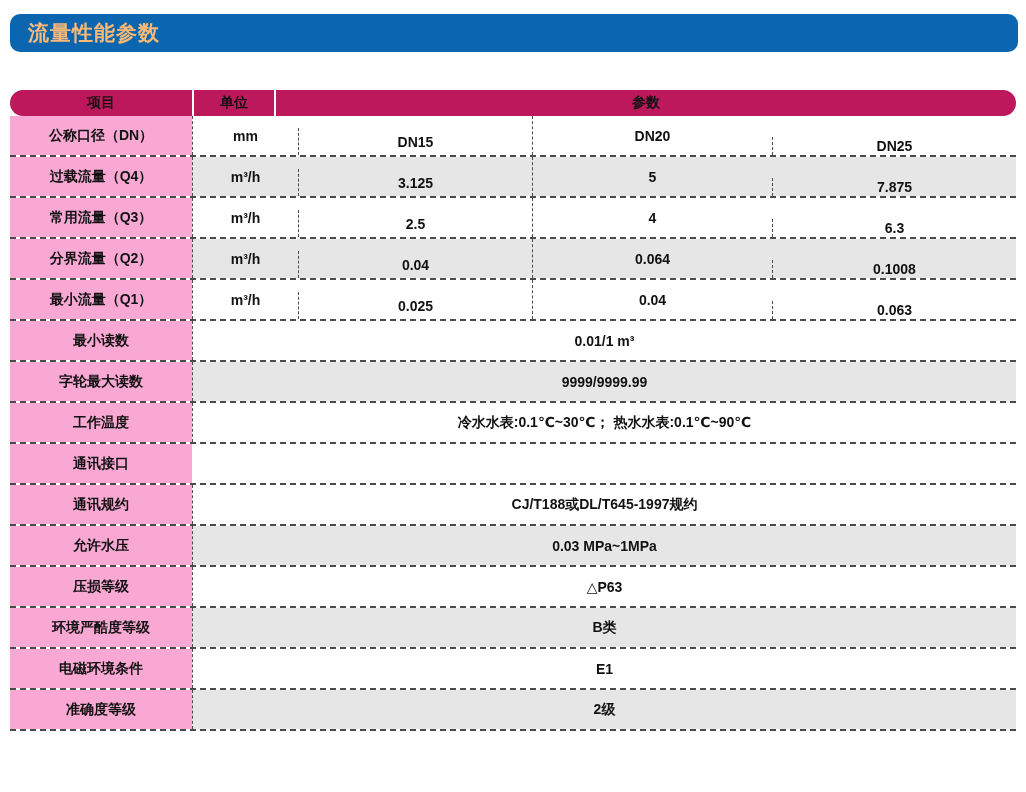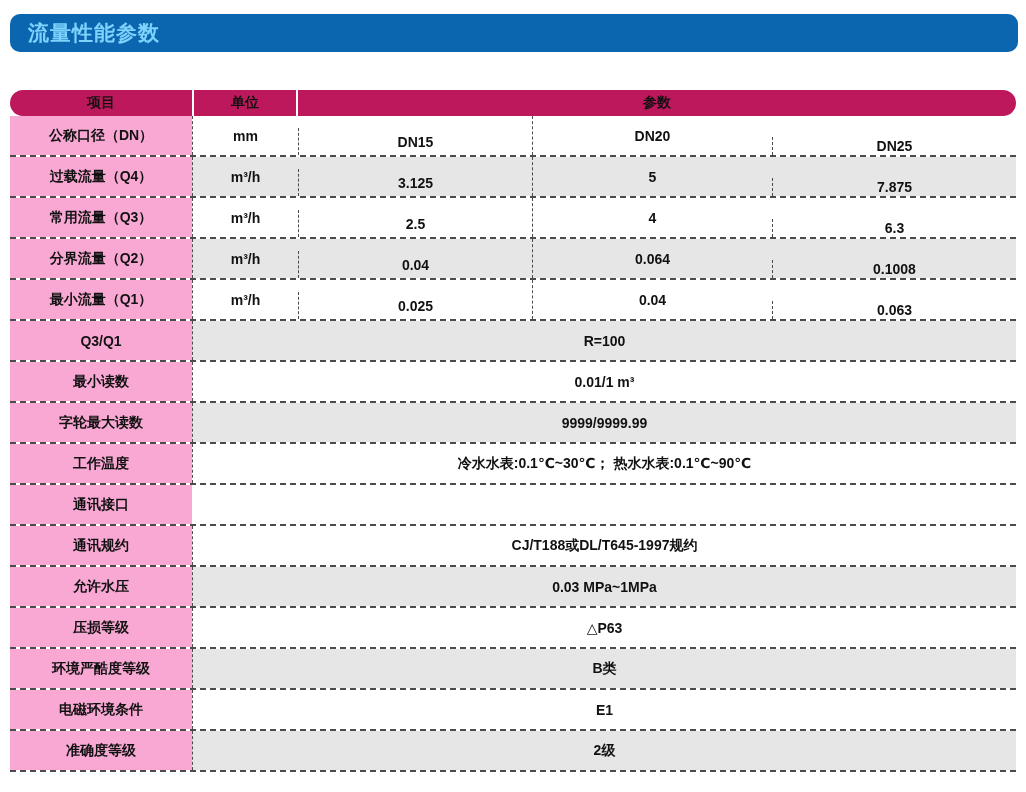--- a/index.html
+++ b/index.html
@@ -15,21 +15,21 @@
     margin: 14px 8px 0 10px;
     width: 1008px;
     height: 38px;
     background: #0b66af;
     border-radius: 10px;
     display: flex;
     align-items: center;
     padding-left: 18px;
   }
   .title-bar .title-text {
-    color: #7dd3fc;
+    color: #fdba74;
     font-size: 21px;
     font-weight: bold;
     letter-spacing: 1px;
   }
   
   .table-wrap {
     margin: 38px 10px 0 10px;
     width: 1006px;
   }
   .thead {
@@ -38,21 +38,21 @@
     font-size: 14px;
     font-weight: bold;
   }
   .th {
     background: #be185d;
     display: flex;
     align-items: center;
     justify-content: center;
   }
   .th-item   { width: 182px; border-radius: 13px 0 0 13px; }
-  .th-unit   { width: 106px; border-left: 2px solid #ffffff; border-right: 2px solid #ffffff; }
+  .th-unit   { width: 84px; border-left: 2px solid #ffffff; border-right: 2px solid #ffffff; }
   .th-params { flex: 1; border-radius: 0 13px 13px 0; }
 
   .tbody .row {
     display: flex;
     height: 41px;
     border-bottom: 2px dashed #4b4b4b;
     font-size: 14px;
     font-weight: bold;
   }
   .label-cell {
@@ -134,26 +134,20 @@
       <div class="row">
         <div class="label-cell">最小流量（Q1）</div>
         <div class="data-area">
           <div class="cell col-unit">m³/h</div>
           <div class="cell col-v1">0.025</div>
           <div class="cell col-v2">0.04</div>
           <div class="cell col-v3">0.063</div>
         </div>
       </div>
       <div class="row">
-        <div class="label-cell">Q3/Q1</div>
-        <div class="data-area shaded">
-          <div class="cell col-merged">R=100</div>
-        </div>
-      </div>
-      <div class="row">
         <div class="label-cell">最小读数</div>
         <div class="data-area">
           <div class="cell col-merged">0.01/1 m³</div>
         </div>
       </div>
       <div class="row">
         <div class="label-cell">字轮最大读数</div>
         <div class="data-area shaded">
           <div class="cell col-merged">9999/9999.99</div>
         </div>

